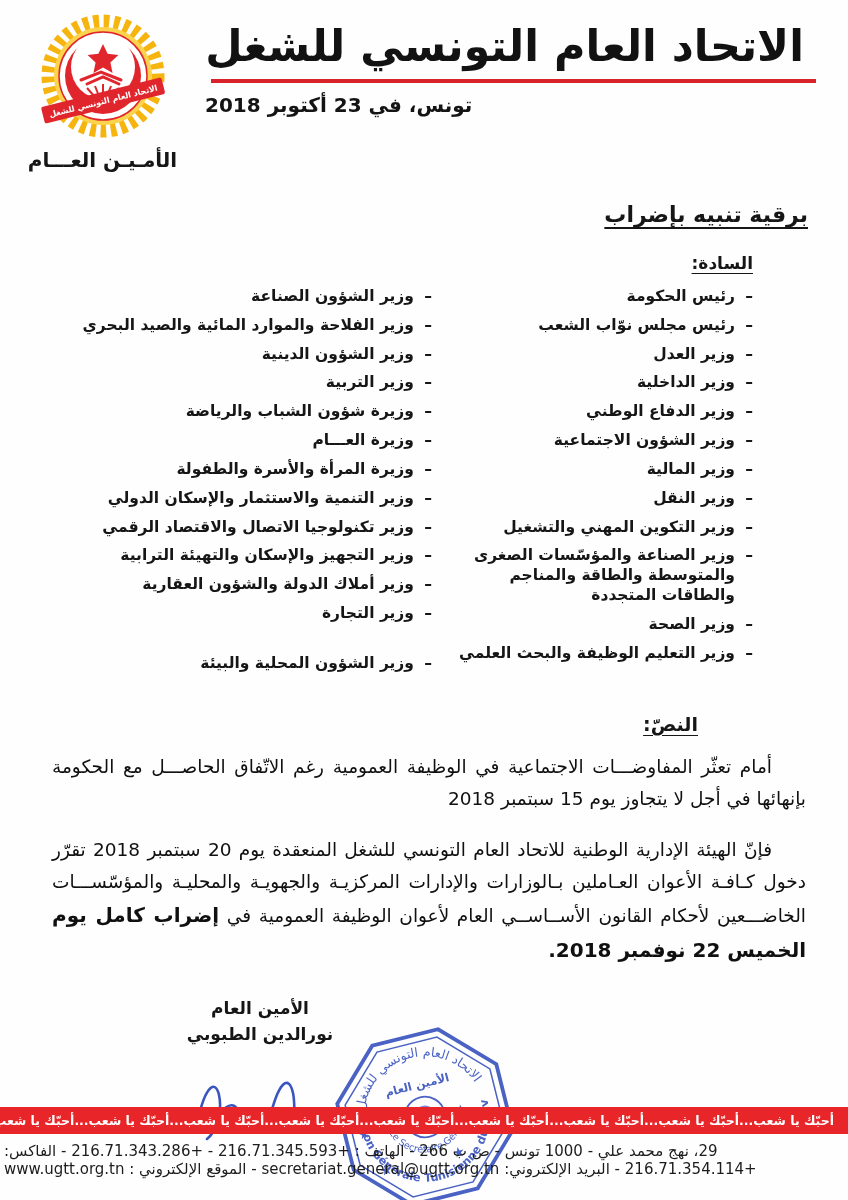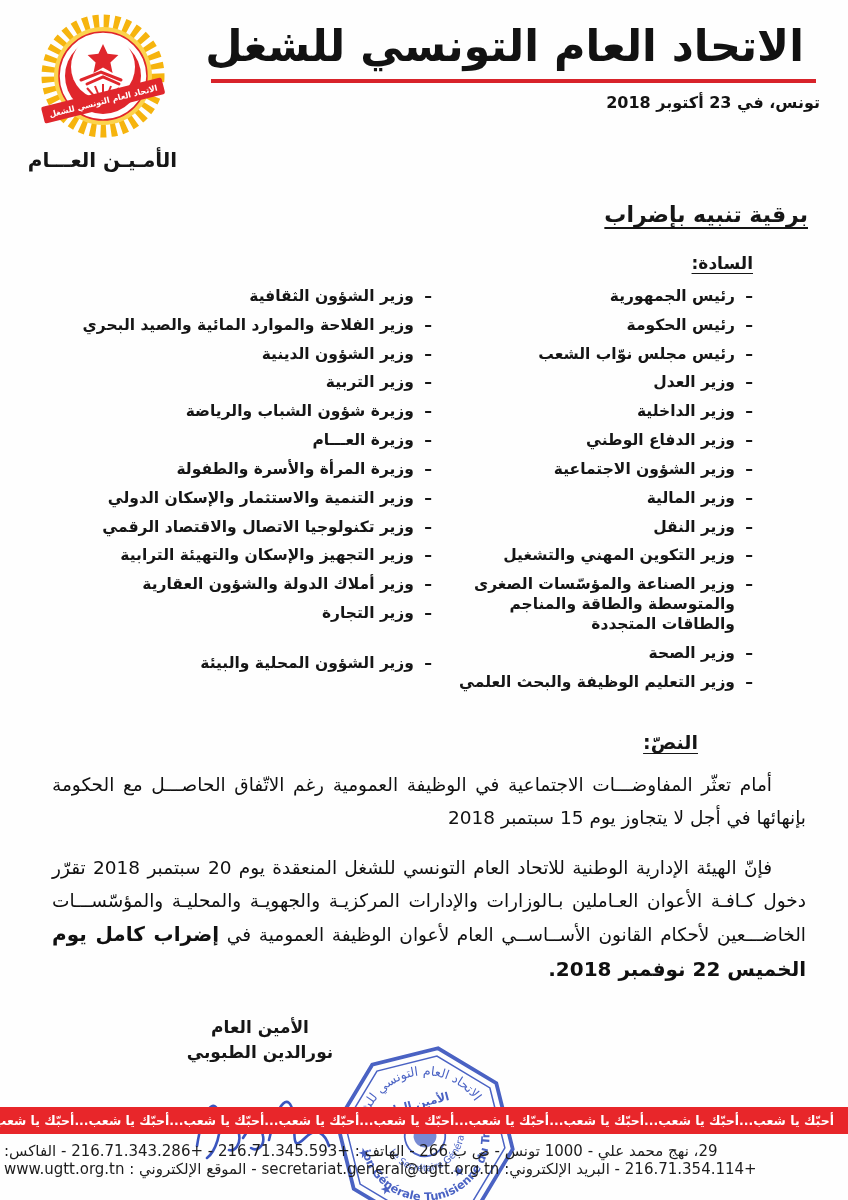--- a/index.html
+++ b/index.html
@@ -17,21 +17,21 @@
   
   .header { display: flex; flex-direction: row-reverse; padding: 14px 18px 0 10px; }
   .header-left { flex: 1; padding: 6px 10px 0 0; }
   .org-title {
     font-size: 43px; font-weight: 700; text-align: center;
     letter-spacing: -1px; line-height: 1.15; color: #121212;
     padding: 2px 6px 4px 0;
   }
   .red-rule { height: 4px; background: #d8232a; margin: 4px 4px 0 16px; }
   .date-line {
-    font-size: 16px; font-weight: 700; text-align: right;
+    font-size: 20px; font-weight: 700; text-align: left;
     direction: rtl; padding: 10px 0 0 10px; color: #141414;
   }
   .logo-col { width: 185px; display: flex; flex-direction: column; align-items: center; }
   .sg-label { font-size: 20px; font-weight: 700; margin-top: 2px; letter-spacing: 1px; text-align: right; }
 
   
   .subject {
     font-size: 22px; font-weight: 700;
     text-decoration: underline; text-underline-offset: 5px;
     margin: 30px 40px 0 0;
@@ -135,36 +135,35 @@
       <div class="date-line">تونس، في 23 أكتوبر 2018</div>
     </div>
   </div>
 
   <div class="subject">برقية تنبيه بإضراب</div>
 
   <div class="addressees">
     <div class="addressees-heading">السادة:</div>
     <div class="addr-cols">
       <ul class="addr-col col-right">
-        <li>رئيس الجمهورية</li>
         <li>رئيس الحكومة</li>
         <li>رئيس مجلس نوّاب الشعب</li>
         <li>وزير العدل</li>
         <li>وزير الداخلية</li>
         <li>وزير الدفاع الوطني</li>
         <li>وزير الشؤون الاجتماعية</li>
         <li>وزير المالية</li>
         <li>وزير النقل</li>
         <li>وزير التكوين المهني والتشغيل</li>
         <li>وزير الصناعة والمؤسّسات الصغرى والمتوسطة والطاقة والمناجم والطاقات المتجددة</li>
         <li>وزير الصحة</li>
         <li>وزير التعليم الوظيفة والبحث العلمي</li>
       </ul>
       <ul class="addr-col col-left">
-        <li>وزير الشؤون الثقافية</li>
+        <li>وزير الشؤون الصناعة</li>
         <li>وزير الفلاحة والموارد المائية والصيد البحري</li>
         <li>وزير الشؤون الدينية</li>
         <li>وزير التربية</li>
         <li>وزيرة شؤون الشباب والرياضة</li>
         <li>وزيرة العـــام</li>
         <li>وزيرة المرأة والأسرة والطفولة</li>
         <li>وزير التنمية والاستثمار والإسكان الدولي</li>
         <li>وزير تكنولوجيا الاتصال والاقتصاد الرقمي</li>
         <li>وزير التجهيز والإسكان والتهيئة الترابية</li>
         <li>وزير أملاك الدولة والشؤون العقارية</li>

